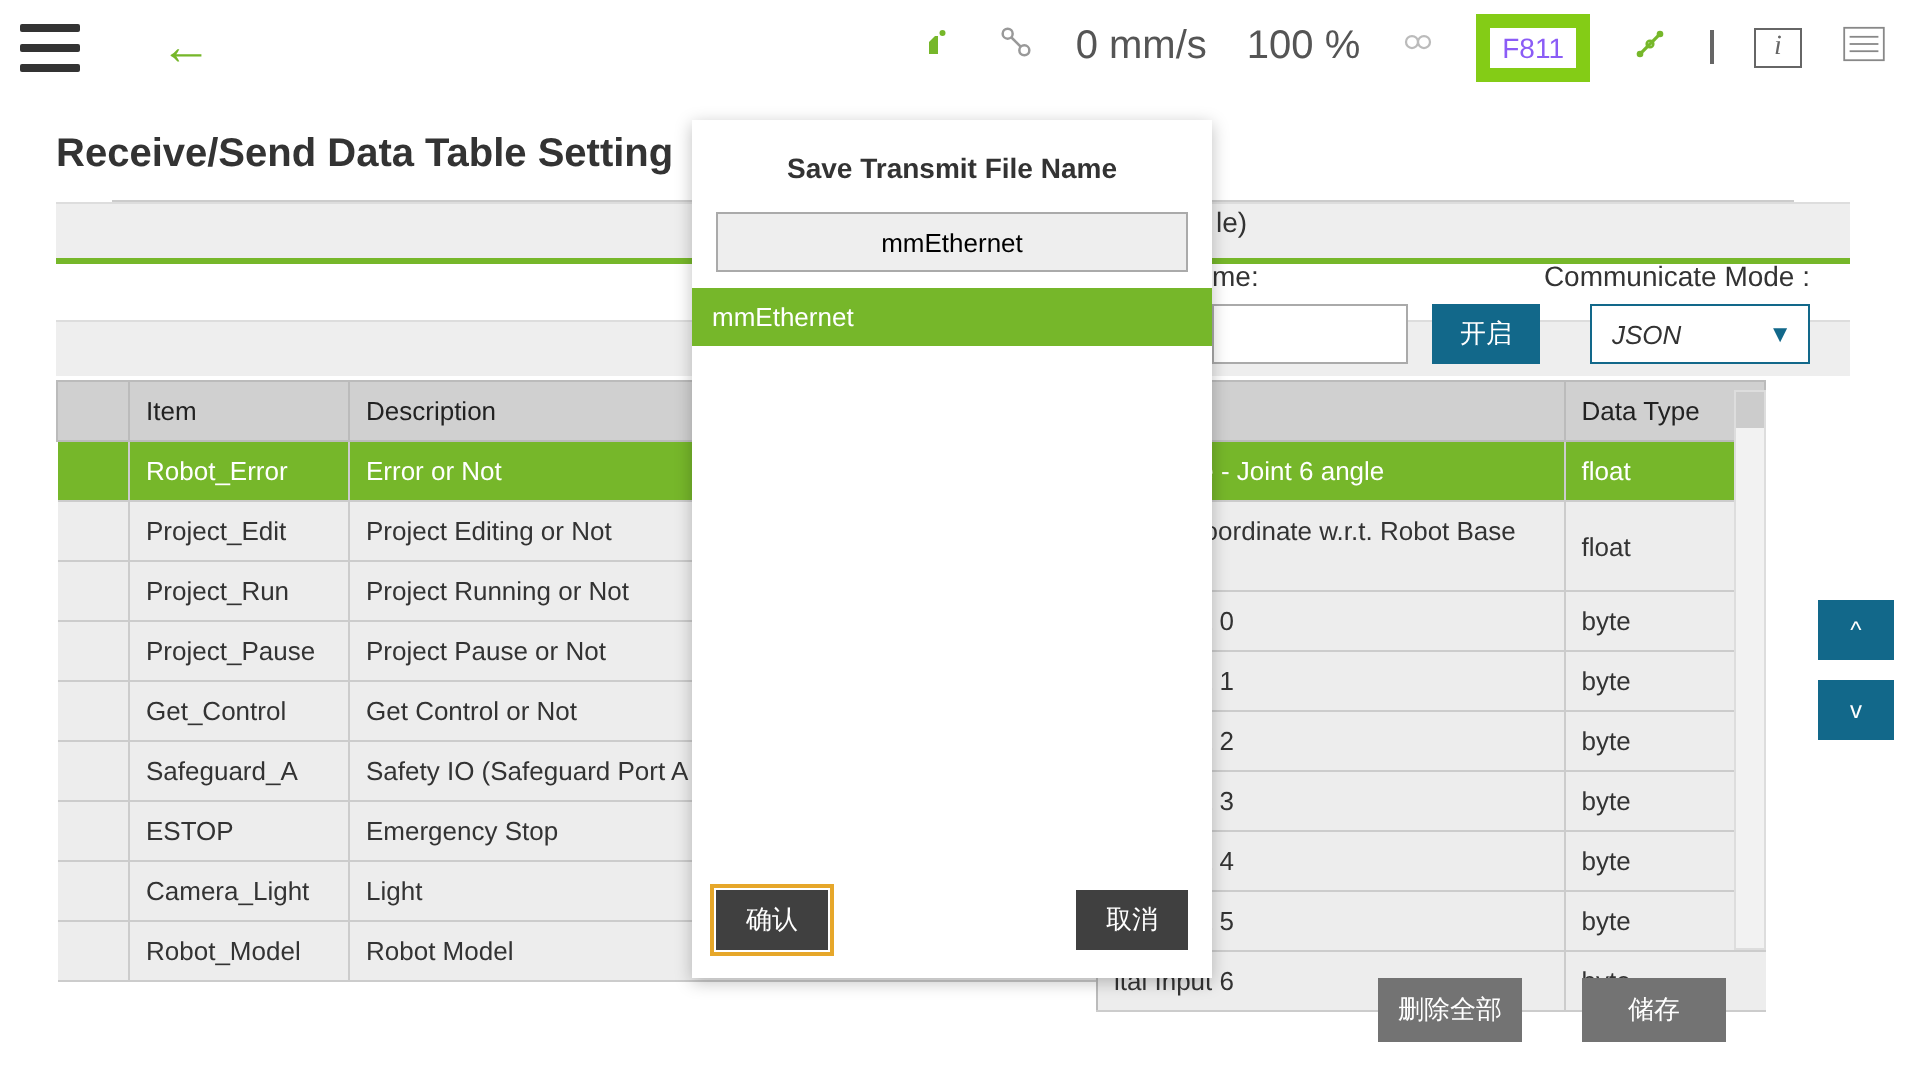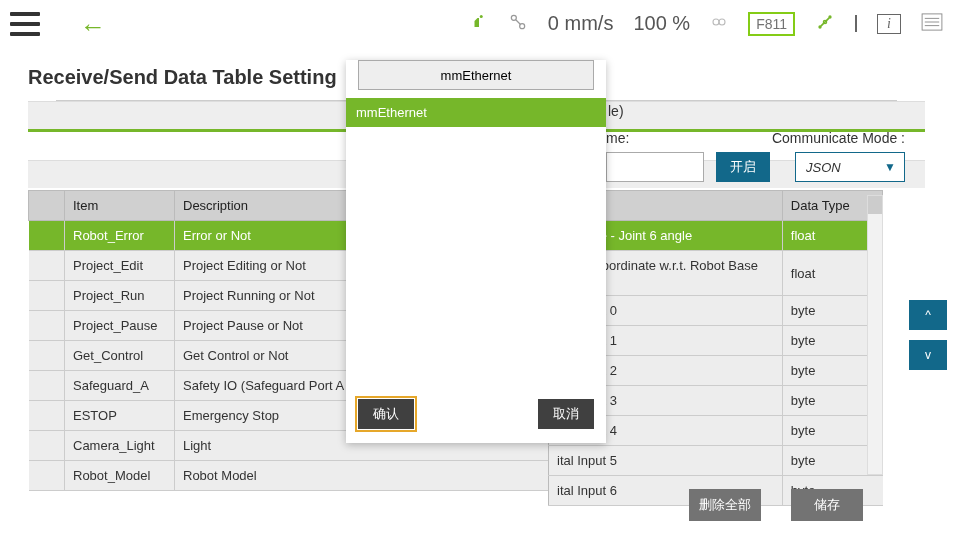--- a/index.html
+++ b/index.html
@@ -7,21 +7,21 @@
     
     .topbar { height: 48px; display: flex; align-items: center; padding: 0 10px; border-bottom: 1px solid transparent; }
     .hamburger { width: 30px; height: 24px; display: flex; flex-direction: column; justify-content: space-between; cursor: pointer; }
     .hamburger span { height: 4px; background: #333; border-radius: 1px; }
     .back-arrow { margin-left: 40px; color: #76b72a; font-size: 26px; cursor: pointer; }
     .top-right { margin-left: auto; display: flex; align-items: center; gap: 20px; }
     .top-icon-gray { color: #888; font-size: 16px; }
     .robot-icon { color: #76b72a; font-size: 18px; }
     .speed-text { font-size: 20px; color: #555; }
     .percent-text { font-size: 20px; color: #555; }
-    .codebox { border: 2px solid #84cc16; padding: 2px 6px; color: #737373; font-size: 14px; }
+    .codebox { border: 7px solid #84cc16; padding: 2px 6px; color: #8b5cf6; font-size: 14px; }
     .connector-icon { color: #76b72a; }
     .box-with-line { width: 24px; height: 18px; border: 1px solid #666; position: relative; }
     .box-with-line::after { content:''; position:absolute; left:0; right:0; bottom:3px; height:3px; background:#666; }
     .info-icon-box { width: 24px; height: 20px; border: 1px solid #666; display:flex; align-items:center; justify-content:center; font-family: serif; font-style: italic; font-size:14px; color:#666;}
     
     .page-title { font-size: 20px; font-weight: bold; padding: 18px 0 12px 28px; }
     .hr-line { height: 1px; background: #ccc; margin: 0 28px 0 28px; }
     
     .tabs { display: flex; gap: 28px; padding: 0 28px; font-size: 13px; color: #666; flex-direction: column; }
     .tab { padding: 6px 6px; cursor: pointer; background: #eee; min-width: 100px; text-align: center; border-top: 1px solid #ddd; }
@@ -265,20 +265,21 @@
   <button class="pager-btn">^</button>
   <button class="pager-btn">v</button>
 </div>
 
 <div class="bottom-btns">
   <button class="bottom-btn">删除全部</button>
   <button class="bottom-btn">储存</button>
 </div>
 
 <div class="modal">
+  <div class="modal-title">Save Transmit File Name</div>
   <div class="modal-input-wrap">
     <input class="modal-input" value="mmEthernet" style="">
   </div>
   <div class="modal-list-row">mmEthernet</div>
   <div class="modal-body-space"></div>
   <div class="modal-footer">
     <button class="modal-btn ok">确认</button>
     <button class="modal-btn">取消</button>
   </div>
 </div>

